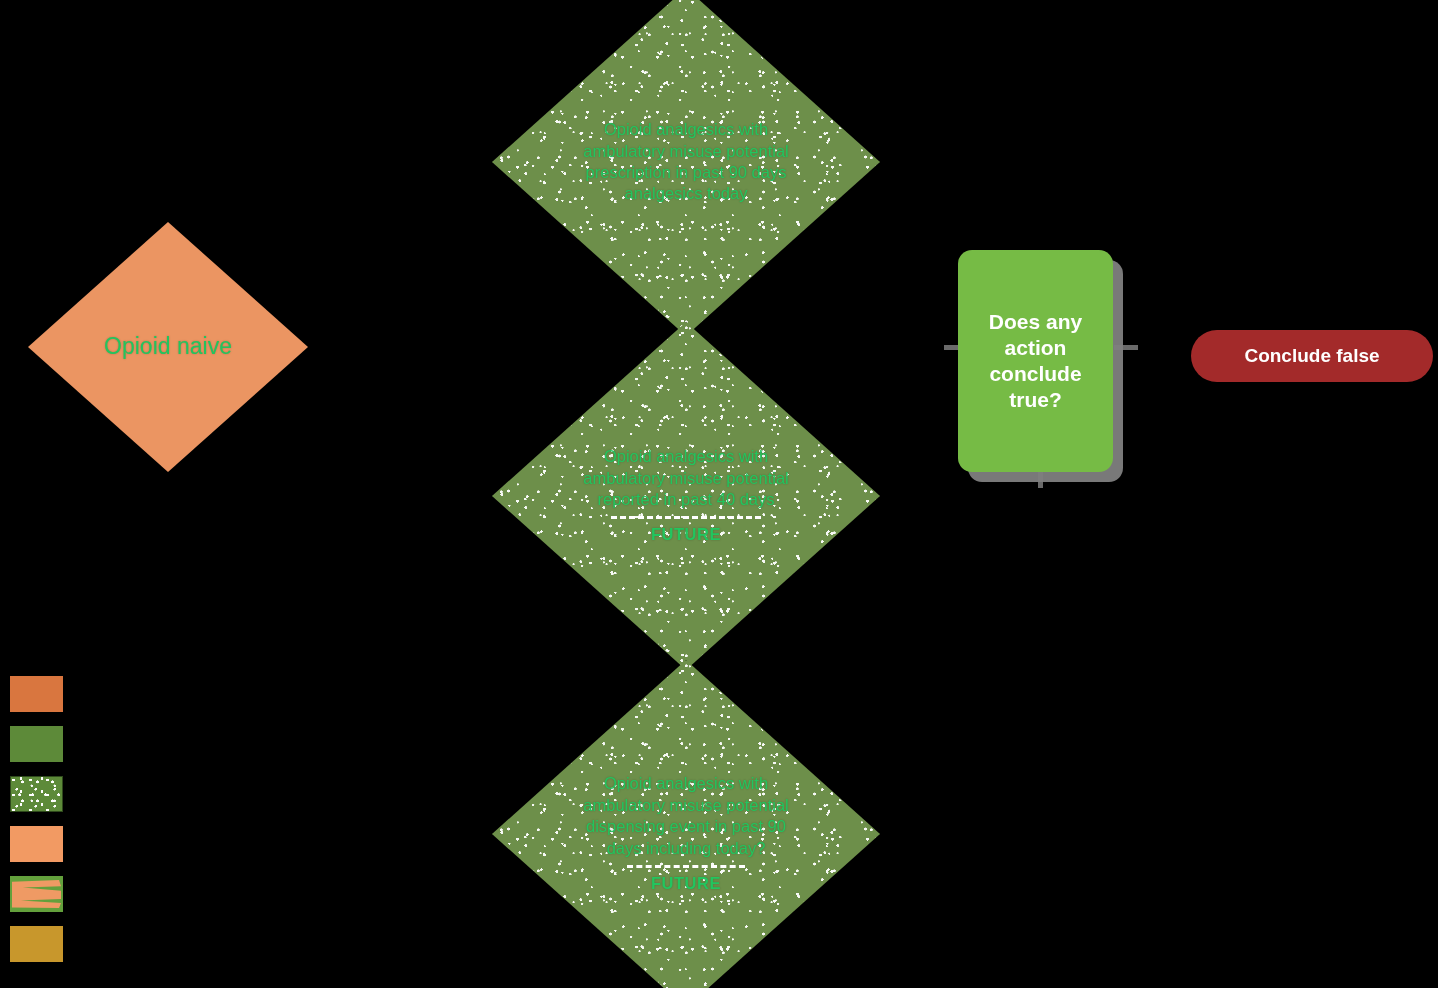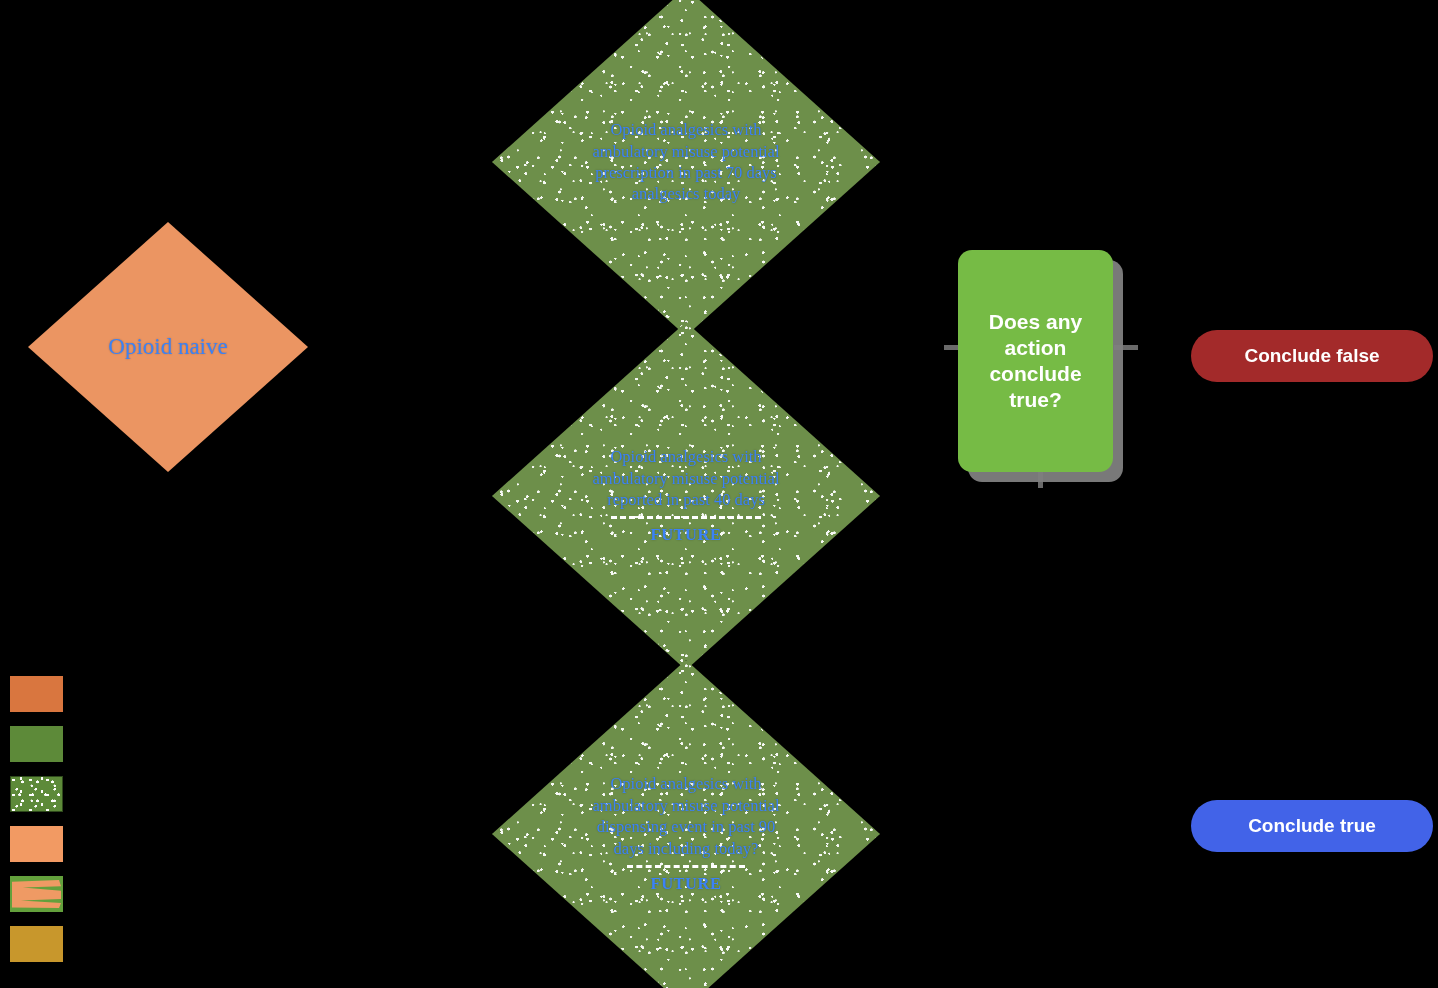--- a/index.html
+++ b/index.html
@@ -69,26 +69,25 @@
     background-size: 46px 46px, 37px 41px, 53px 29px, 61px 47px,
                      43px 39px, 35px 55px, 49px 33px, 57px 43px,
                      39px 51px, 45px 37px, 59px 45px, 33px 49px,
                      51px 35px, 41px 57px, 47px 41px, 55px 39px;
     opacity: .95;
     pointer-events: none;
   }
   .diamond .label {
     position: relative;
     z-index: 2;
-    color: #3b82f6;
+    color: #22c55e;
     text-align: center;
     line-height: 1.3;
     padding: 0 6px;
     text-shadow: 0 0 2px rgba(0,0,0,.25);
-    font-family: Liberation Serif, serif;
   }
   .diamond .label .future-rule {
     display: block;
     margin: 6px auto 5px;
     height: 0;
     border-top: 3px dashed #ffffff;
     width: 150px;
   }
   .diamond .label .future-word {
     display: block;
@@ -210,21 +209,21 @@
     <div class="shape orange"></div>
     <div class="label" style="font-size:23px;">Opioid naive</div>
   </div>
 
 
   <div class="node diamond" style="left:492px; top:-12px; width:388px; height:348px;">
     <div class="shape green speckle"></div>
     <div class="label" style="font-size:16.5px;">
       <span>Opioid analgesics with</span><br>
       <span>ambulatory misuse potential</span><br>
-      <span>prescription in past 70 days</span><br>
+      <span>prescription in past 90 days</span><br>
       <span>analgesics today</span>
     </div>
   </div>
 
   <div class="node diamond" style="left:492px; top:322px; width:388px; height:348px;">
     <div class="shape green speckle"></div>
     <div class="label" style="font-size:16.5px;">
       <span>Opioid analgesics with</span><br>
       <span>ambulatory misuse potential</span><br>
       <span>reported in past 40 days</span>
@@ -255,23 +254,20 @@
 
   <div class="node roundbox green" style="left:958px; top:250px; width:155px; height:222px; font-size:21px;">
     <div>
       <span>Does any</span><br>
       <span>action</span><br>
       <span>conclude</span><br>
       <span>true?</span>
     </div>
   </div>
 
-  <div class="node pill blue" style="left:1191px; top:800px; width:242px; height:52px; font-size:19px;">
-    <span>Conclude true</span>
-  </div>
 
   <div id="legend">
 
     <div class="legend-row">
       <div class="legend-swatch" style="background:#d9763f;"></div>
       <div class="legend-label"></div>
     </div>
 
     <div class="legend-row">
       <div class="legend-swatch" style="background:#5d8a39;"></div>

